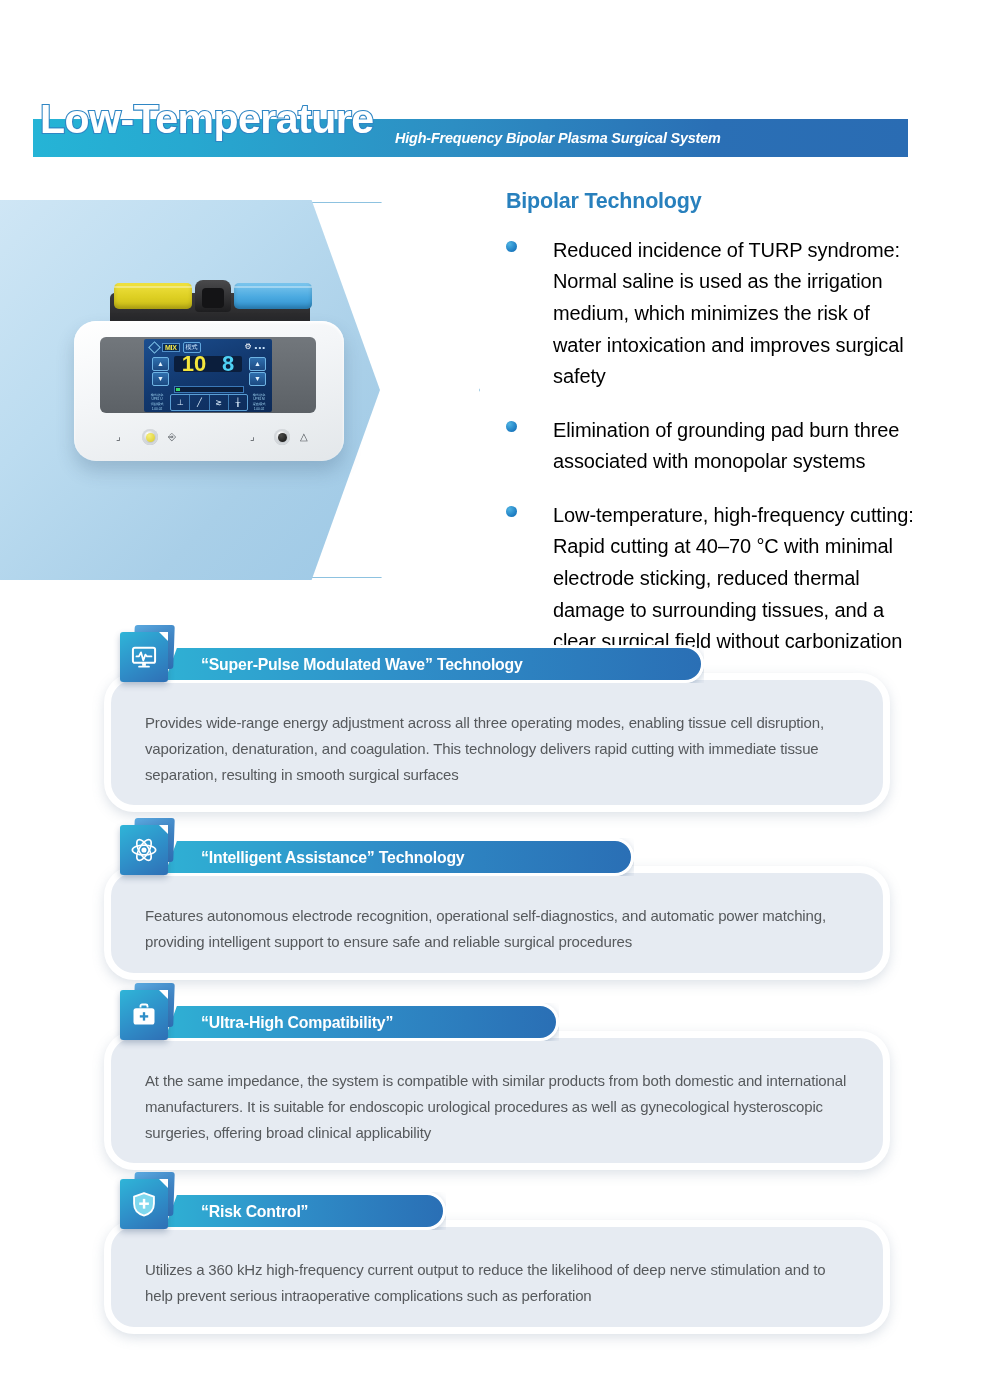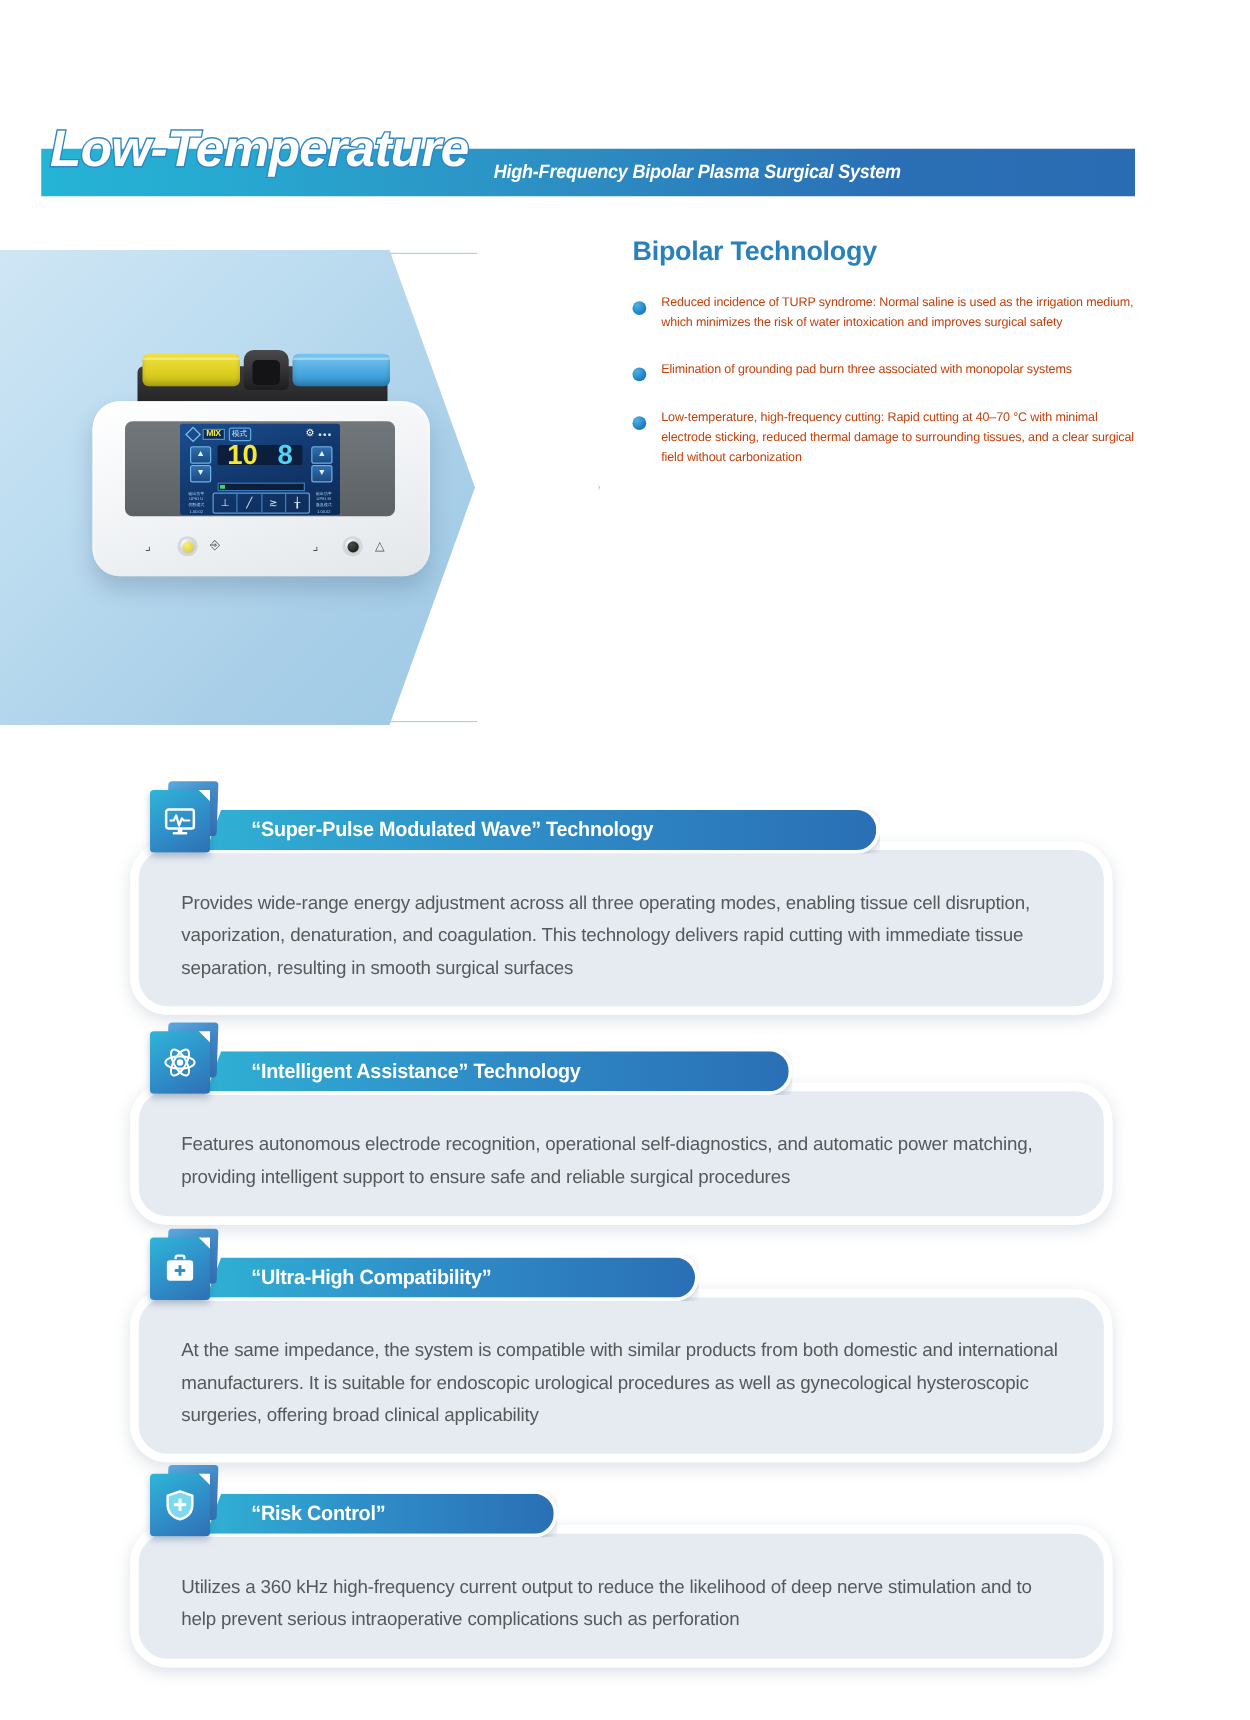--- a/index.html
+++ b/index.html
@@ -22,21 +22,20 @@
     position: absolute;
     left: 33px; top: 119px;
     width: 875px; height: 38px;
     background: linear-gradient(90deg, #25b4d6 0%, #27a8d0 18%, #2d8ec3 48%, #2a6fb5 78%, #2a6cb3 100%);
   }
   #header-title {
     position: absolute;
     left: 40px; top: 99px;
     font-size: 41px;
     font-weight: bold;
-    font-style: italic;
     letter-spacing: -0.5px;
     color: #ffffff;
     -webkit-text-stroke: 2.2px #2f86c4;
     paint-order: stroke fill;
     white-space: nowrap;
     line-height: 1;
   }
   #header-subtitle {
     position: absolute;
     left: 395px; top: 129px;
@@ -213,21 +212,21 @@
   .adv-item {
     display:flex; align-items:flex-start; gap:12px;
     margin-bottom: 22px;
   }
   .adv-dot {
     flex:0 0 auto; width:11px;height:11px;border-radius:50%;
     background: radial-gradient(circle at 32% 28%, #4eb3e2, #1f7fc4 65%, #1769ab);
     margin-top: 6px;
   }
   .adv-text {
-    font-size: 10px; color: #c2410c; line-height: 1.58; letter-spacing:-0.1px;
+    font-size: 20px; color: #000000; line-height: 1.58; letter-spacing:-0.1px;margin-left:24px;
   }
 
   
   .feature {
     position: absolute;
     left: 104px;
     width: 786px;
   }
   .feat-card {
     position:absolute; left:0; top:28px; right:0;

